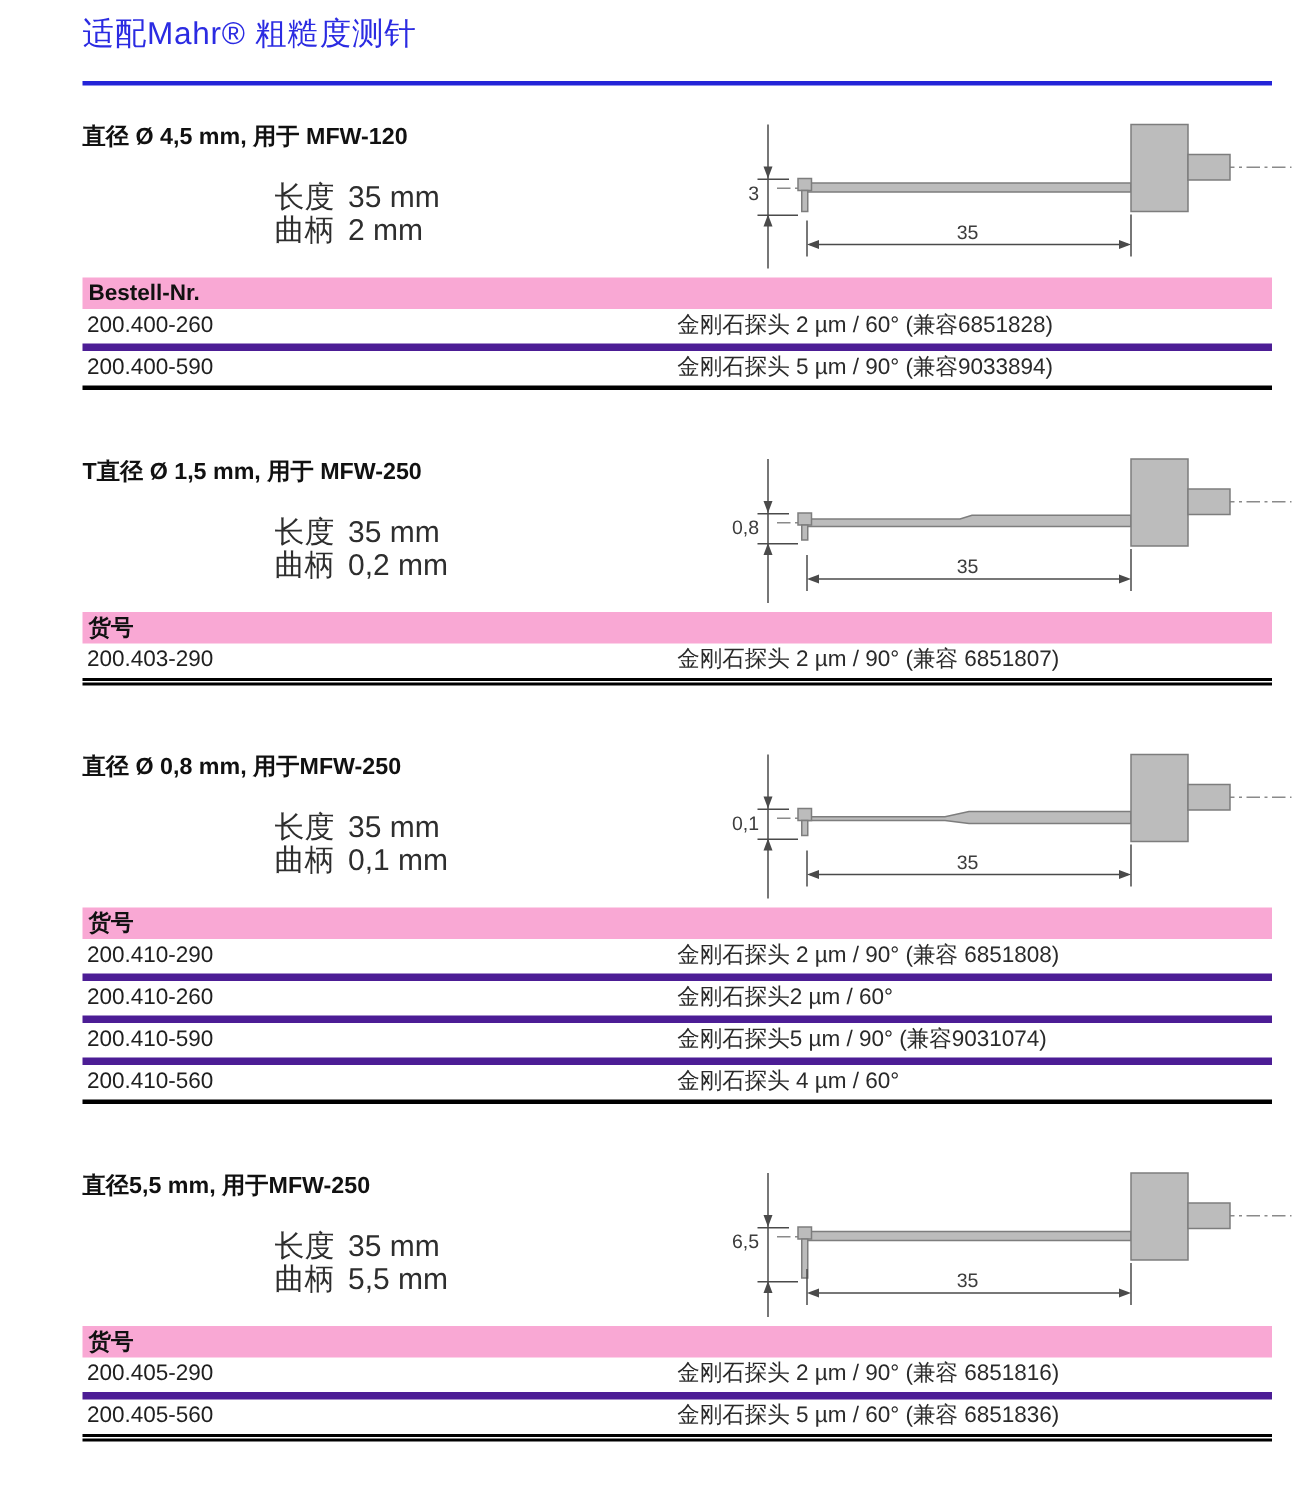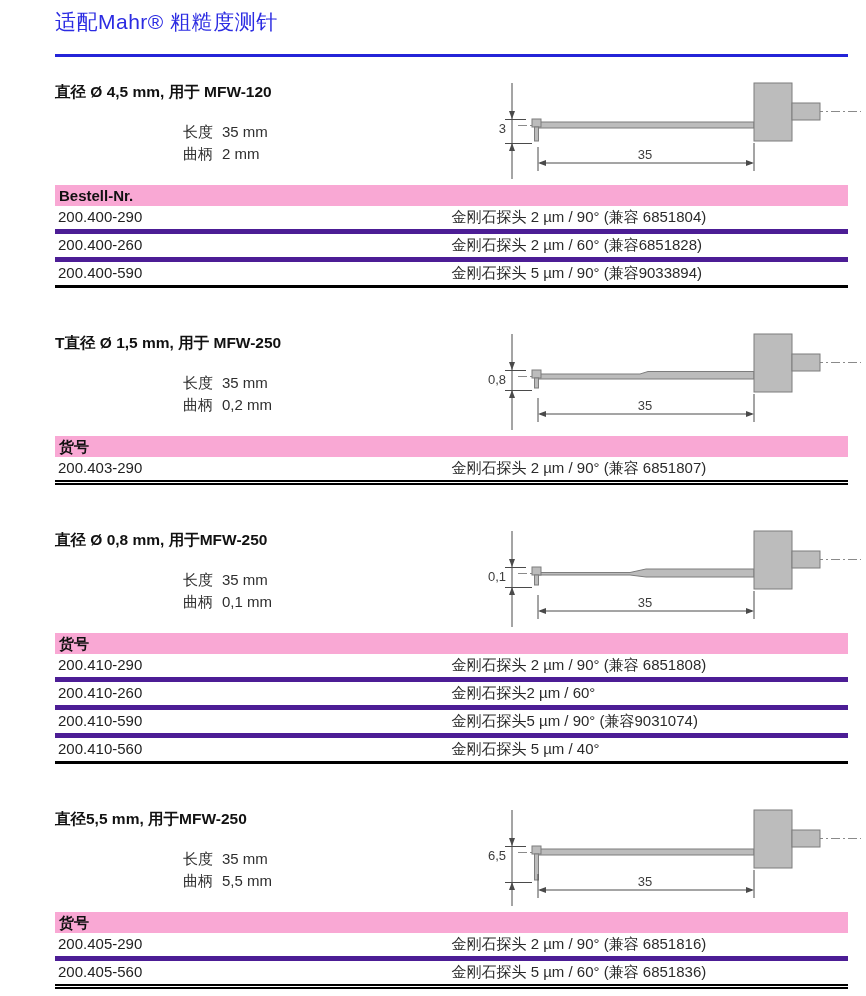--- a/index.html
+++ b/index.html
@@ -9,21 +9,21 @@
     font-family:"Liberation Sans","DejaVu Sans",sans-serif;
     color:#1a1a1a;overflow:hidden;
   }
   .page-title{
     margin:0;font-size:21px;font-weight:400;letter-spacing:.5px;
     color:#2b2be2;padding-bottom:18px;border-bottom:3px solid #2424d8;
   }
   .section{position:relative;margin-top:46px;}
   #sections .section:first-child{margin-top:26px;}
   .section-heading{margin:0;font-size:15.5px;font-weight:bold;color:#111;line-height:18px;}
-  .specs{margin:20px 0 0 128px;font-size:15px;color:#2e2e2e;}
+  .specs{margin:20px 0 0 128px;font-size:20px;color:#2e2e2e;}
   .spec-row{line-height:22px;}
   .spec-label{margin-right:9px;}
   .drawing{position:absolute;top:-12px;right:-14px;}
   .dim{stroke:#4a4a4a;stroke-width:1;fill:none;}
   .dimfill{fill:#4a4a4a;stroke:none;}
   .dimtext{font-size:13px;fill:#3d3d3d;font-family:"Liberation Sans",sans-serif;}
   .cline{stroke:#8a8a8a;stroke-width:1;stroke-dasharray:9 3 2 3;}
   .part{fill:#bcbcbc;stroke:#7d7d7d;stroke-width:1;}
   .parts-table{width:100%;border-collapse:collapse;margin-top:20px;font-size:15px;table-layout:fixed;}
   .parts-table th{
@@ -84,24 +84,20 @@
       <text class="dimtext" x="163" y="88" text-anchor="middle">35</text>
     </svg>
 
     <table class="parts-table bb-single">
       <thead>
         <tr>
           <th colspan="2">Bestell-Nr.</th>
         </tr>
       </thead>
       <tbody>
-  <tr>
-    <td class="code">200.400-290</td>
-    <td class="desc">金刚石探头 2 µm / 90° (兼容 6851804)</td>
-  </tr>
 
   <tr>
     <td class="code">200.400-260</td>
     <td class="desc">金刚石探头 2 µm / 60° (兼容6851828)</td>
   </tr>
 
   <tr>
     <td class="code">200.400-590</td>
     <td class="desc">金刚石探头 5 µm / 90° (兼容9033894)</td>
   </tr>
@@ -225,21 +221,21 @@
     <td class="desc">金刚石探头2 µm / 60°</td>
   </tr>
 
   <tr>
     <td class="code">200.410-590</td>
     <td class="desc">金刚石探头5 µm / 90° (兼容9031074)</td>
   </tr>
 
   <tr>
     <td class="code">200.410-560</td>
-    <td class="desc">金刚石探头 5 µm / 40°</td>
+    <td class="desc">金刚石探头 4 µm / 60°</td>
   </tr>
 </tbody>
     </table>
   </div>
 
   <div class="section">
     <h2 class="section-heading">直径5,5 mm, 用于MFW-250</h2>
 
     <div class="specs">
       <div class="spec-row">

